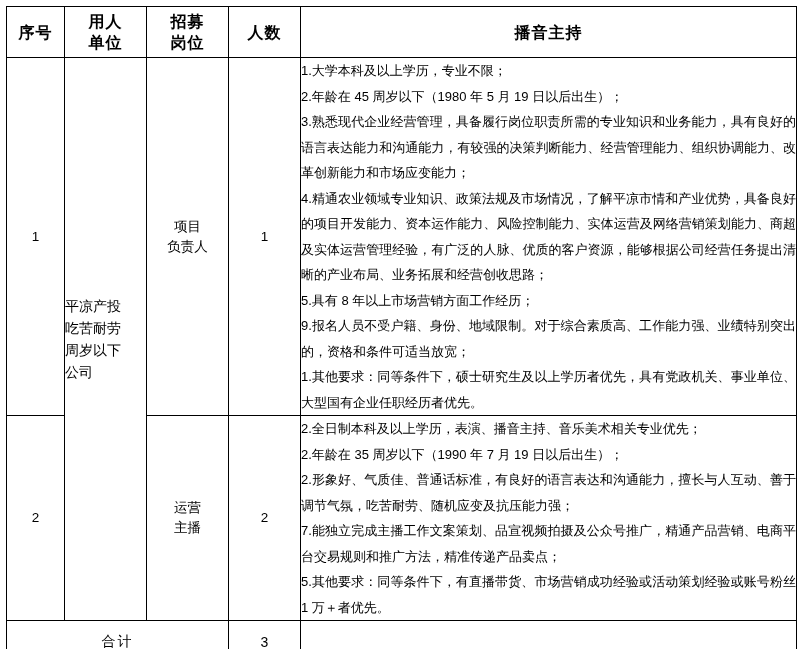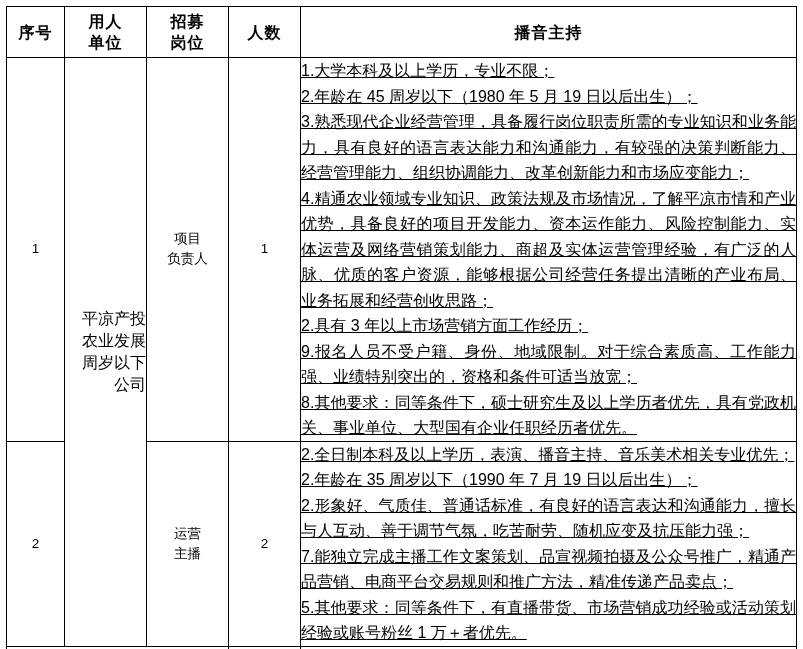--- a/index.html
+++ b/index.html
@@ -49,32 +49,31 @@
   .hdr-line { display: block; }
 
   .cell-center {
     text-align: center;
     font-size: 13.5px;
     line-height: 20px;
   }
   .cell-center .sub { display: block; }
 
   .unit-cell {
-    text-align: right;
-    font-size: 16px;
+    text-align: left;
+    font-size: 14px;
     line-height: 22px;
   }
   .unit-cell span { display: block; }
 
   .req-cell {
     text-align: left;
-    font-size: 16px;
+    font-size: 13px;
     line-height: 25.5px;
     padding: 8px 10px 8px 12px;
-    text-decoration: underline;
   }
   .req-cell p {
     margin: 0;
     text-align: justify;
     text-justify: inter-ideograph;
   }
   .total-row td {
     height: 42px;
     text-align: center;
     font-size: 14px;
@@ -114,37 +113,37 @@
         <td>
           <span class="hdr-line">播音主持</span>
         </td>
       </tr>
     </thead>
     <tbody>
       <tr>
         <td class="cell-center">1</td>
         <td class="unit-cell" rowspan="2">
           <span>平凉产投</span>
-          <span>农业发展</span>
+          <span>吃苦耐劳</span>
           <span>周岁以下</span>
           <span>公司</span>
         </td>
         <td class="cell-center">
           <span class="sub">项目</span>
           <span class="sub">负责人</span>
         </td>
         <td class="cell-center">1</td>
         <td class="req-cell">
           <p>1.大学本科及以上学历，专业不限；</p>
           <p>2.年龄在 45 周岁以下（1980 年 5 月 19 日以后出生）；</p>
           <p>3.熟悉现代企业经营管理，具备履行岗位职责所需的专业知识和业务能力，具有良好的语言表达能力和沟通能力，有较强的决策判断能力、经营管理能力、组织协调能力、改革创新能力和市场应变能力；</p>
           <p>4.精通农业领域专业知识、政策法规及市场情况，了解平凉市情和产业优势，具备良好的项目开发能力、资本运作能力、风险控制能力、实体运营及网络营销策划能力、商超及实体运营管理经验，有广泛的人脉、优质的客户资源，能够根据公司经营任务提出清晰的产业布局、业务拓展和经营创收思路；</p>
-          <p>2.具有 3 年以上市场营销方面工作经历；</p>
+          <p>5.具有 8 年以上市场营销方面工作经历；</p>
           <p>9.报名人员不受户籍、身份、地域限制。对于综合素质高、工作能力强、业绩特别突出的，资格和条件可适当放宽；</p>
-          <p>8.其他要求：同等条件下，硕士研究生及以上学历者优先，具有党政机关、事业单位、大型国有企业任职经历者优先。</p>
+          <p>1.其他要求：同等条件下，硕士研究生及以上学历者优先，具有党政机关、事业单位、大型国有企业任职经历者优先。</p>
         </td>
       </tr>
       <tr>
         <td class="cell-center">2</td>
         <td class="cell-center">
           <span class="sub">运营</span>
           <span class="sub">主播</span>
         </td>
         <td class="cell-center">2</td>
         <td class="req-cell">

